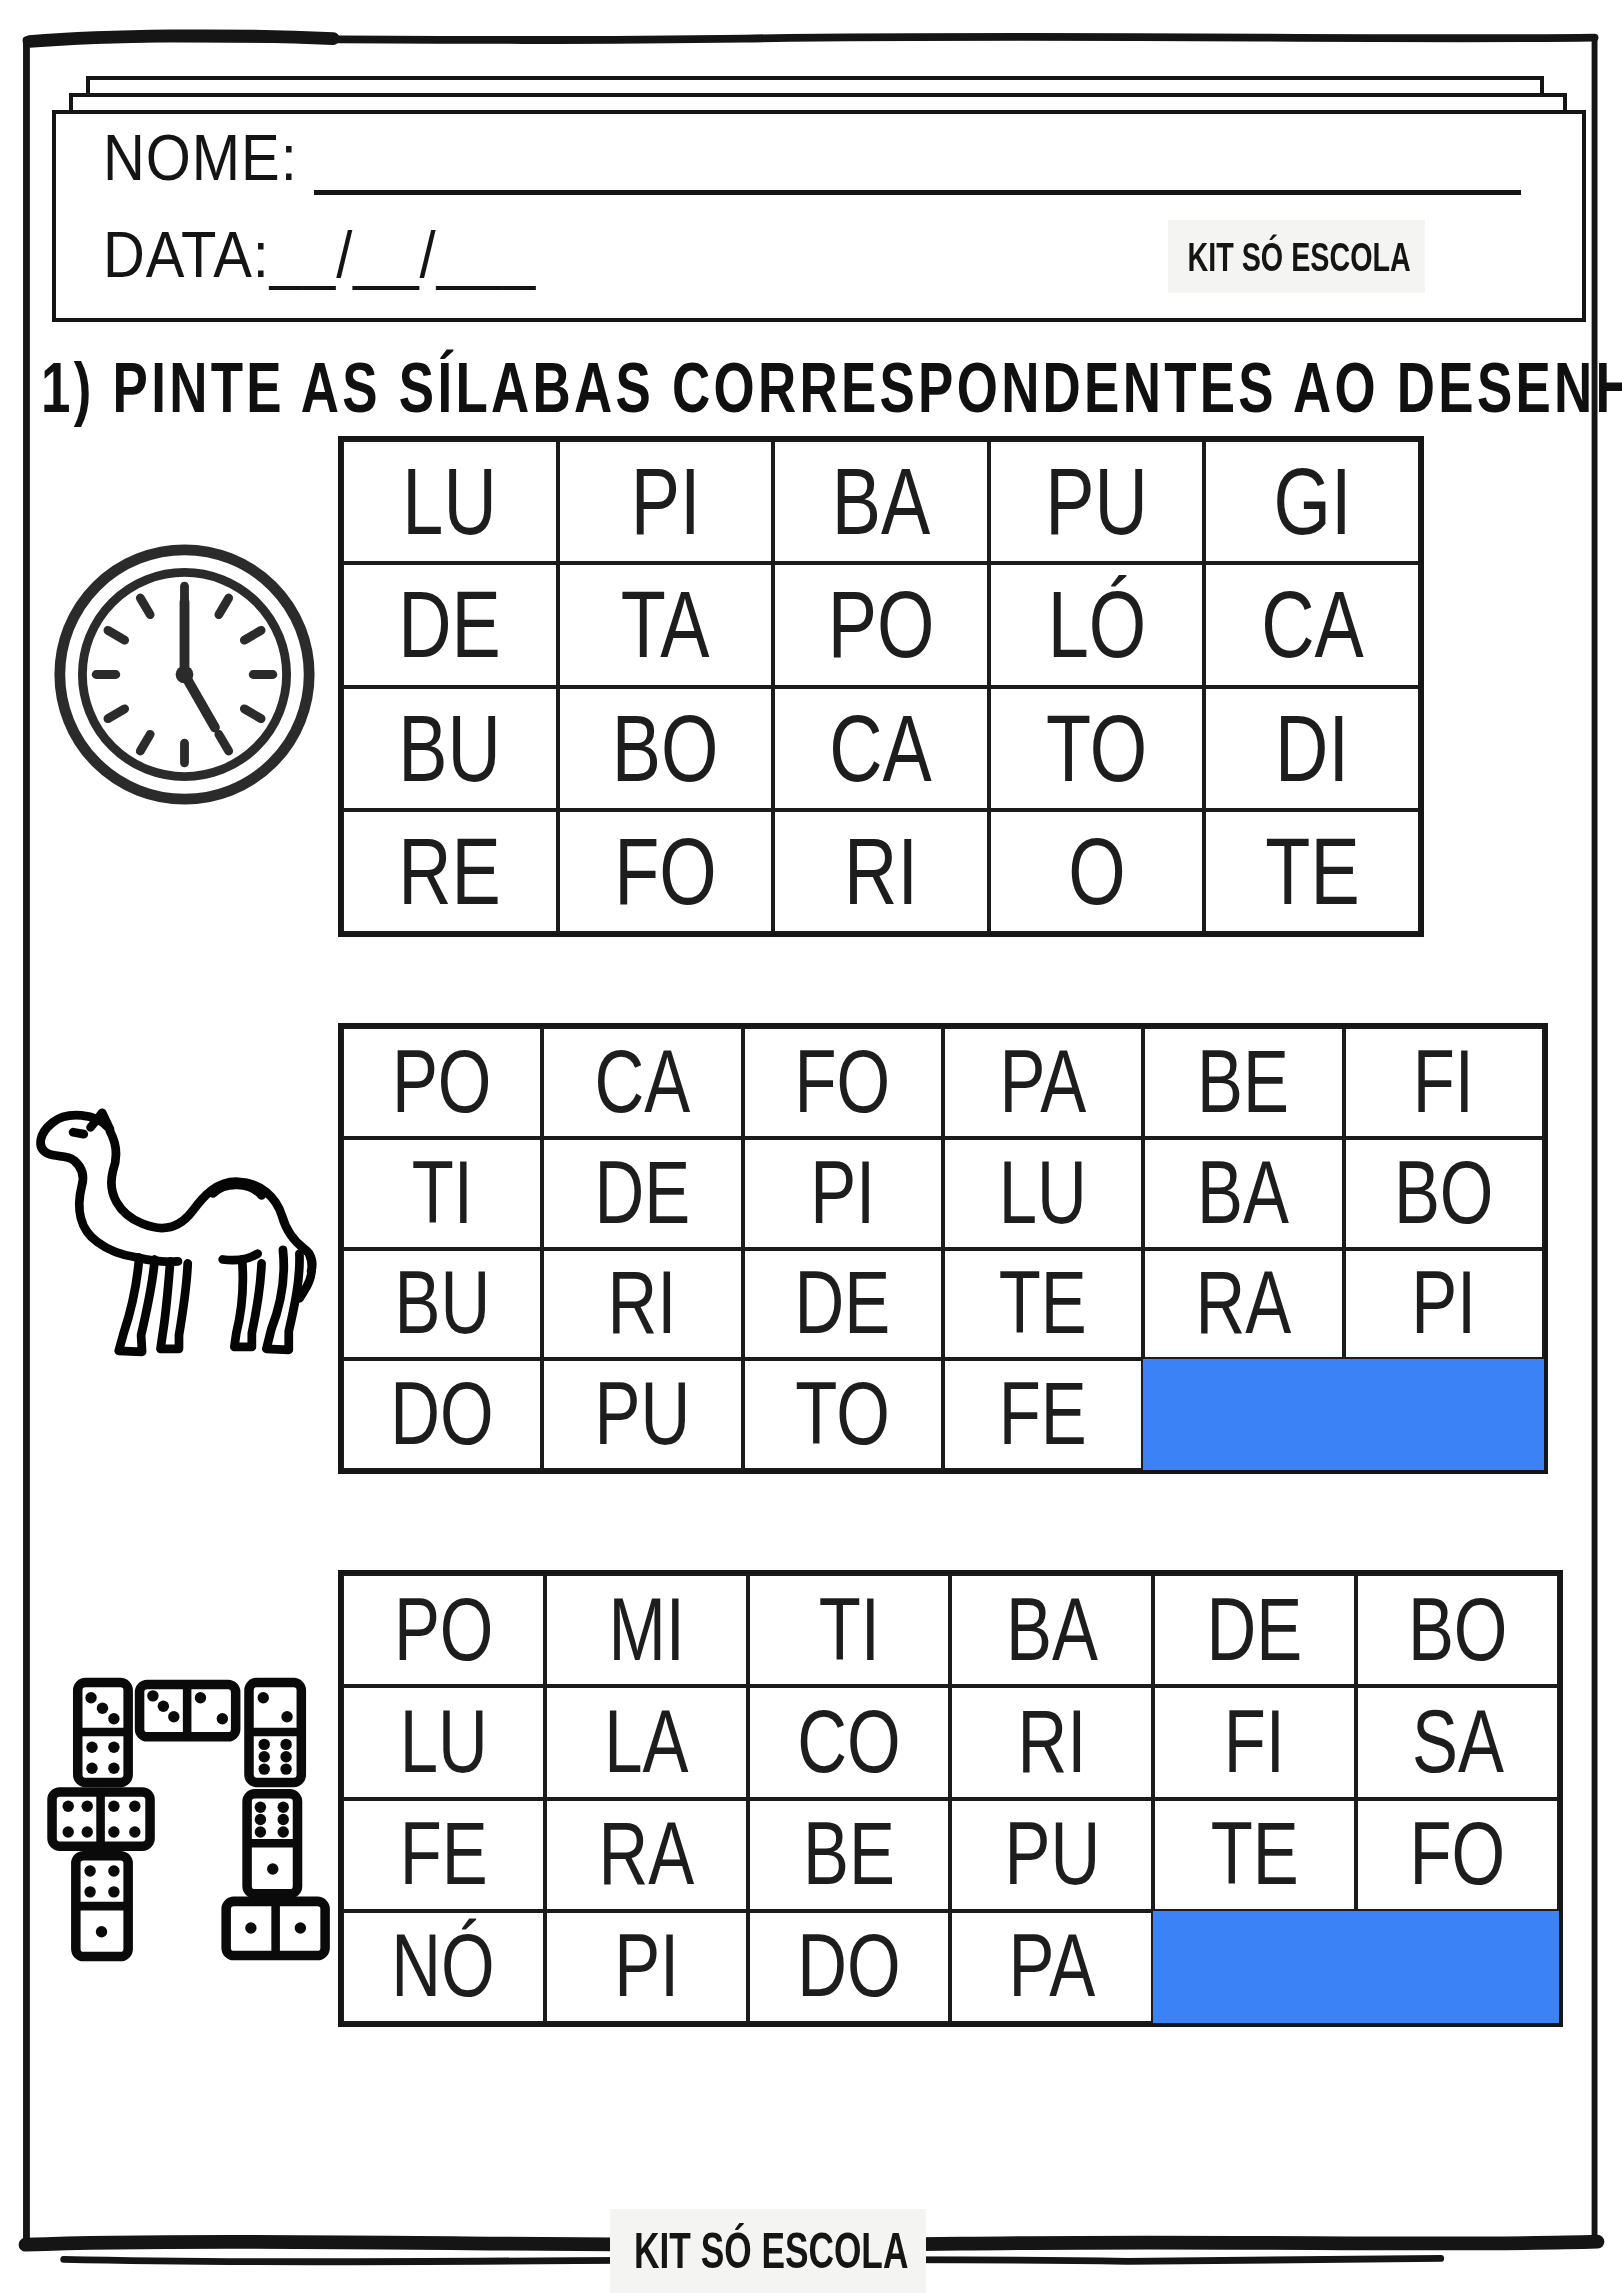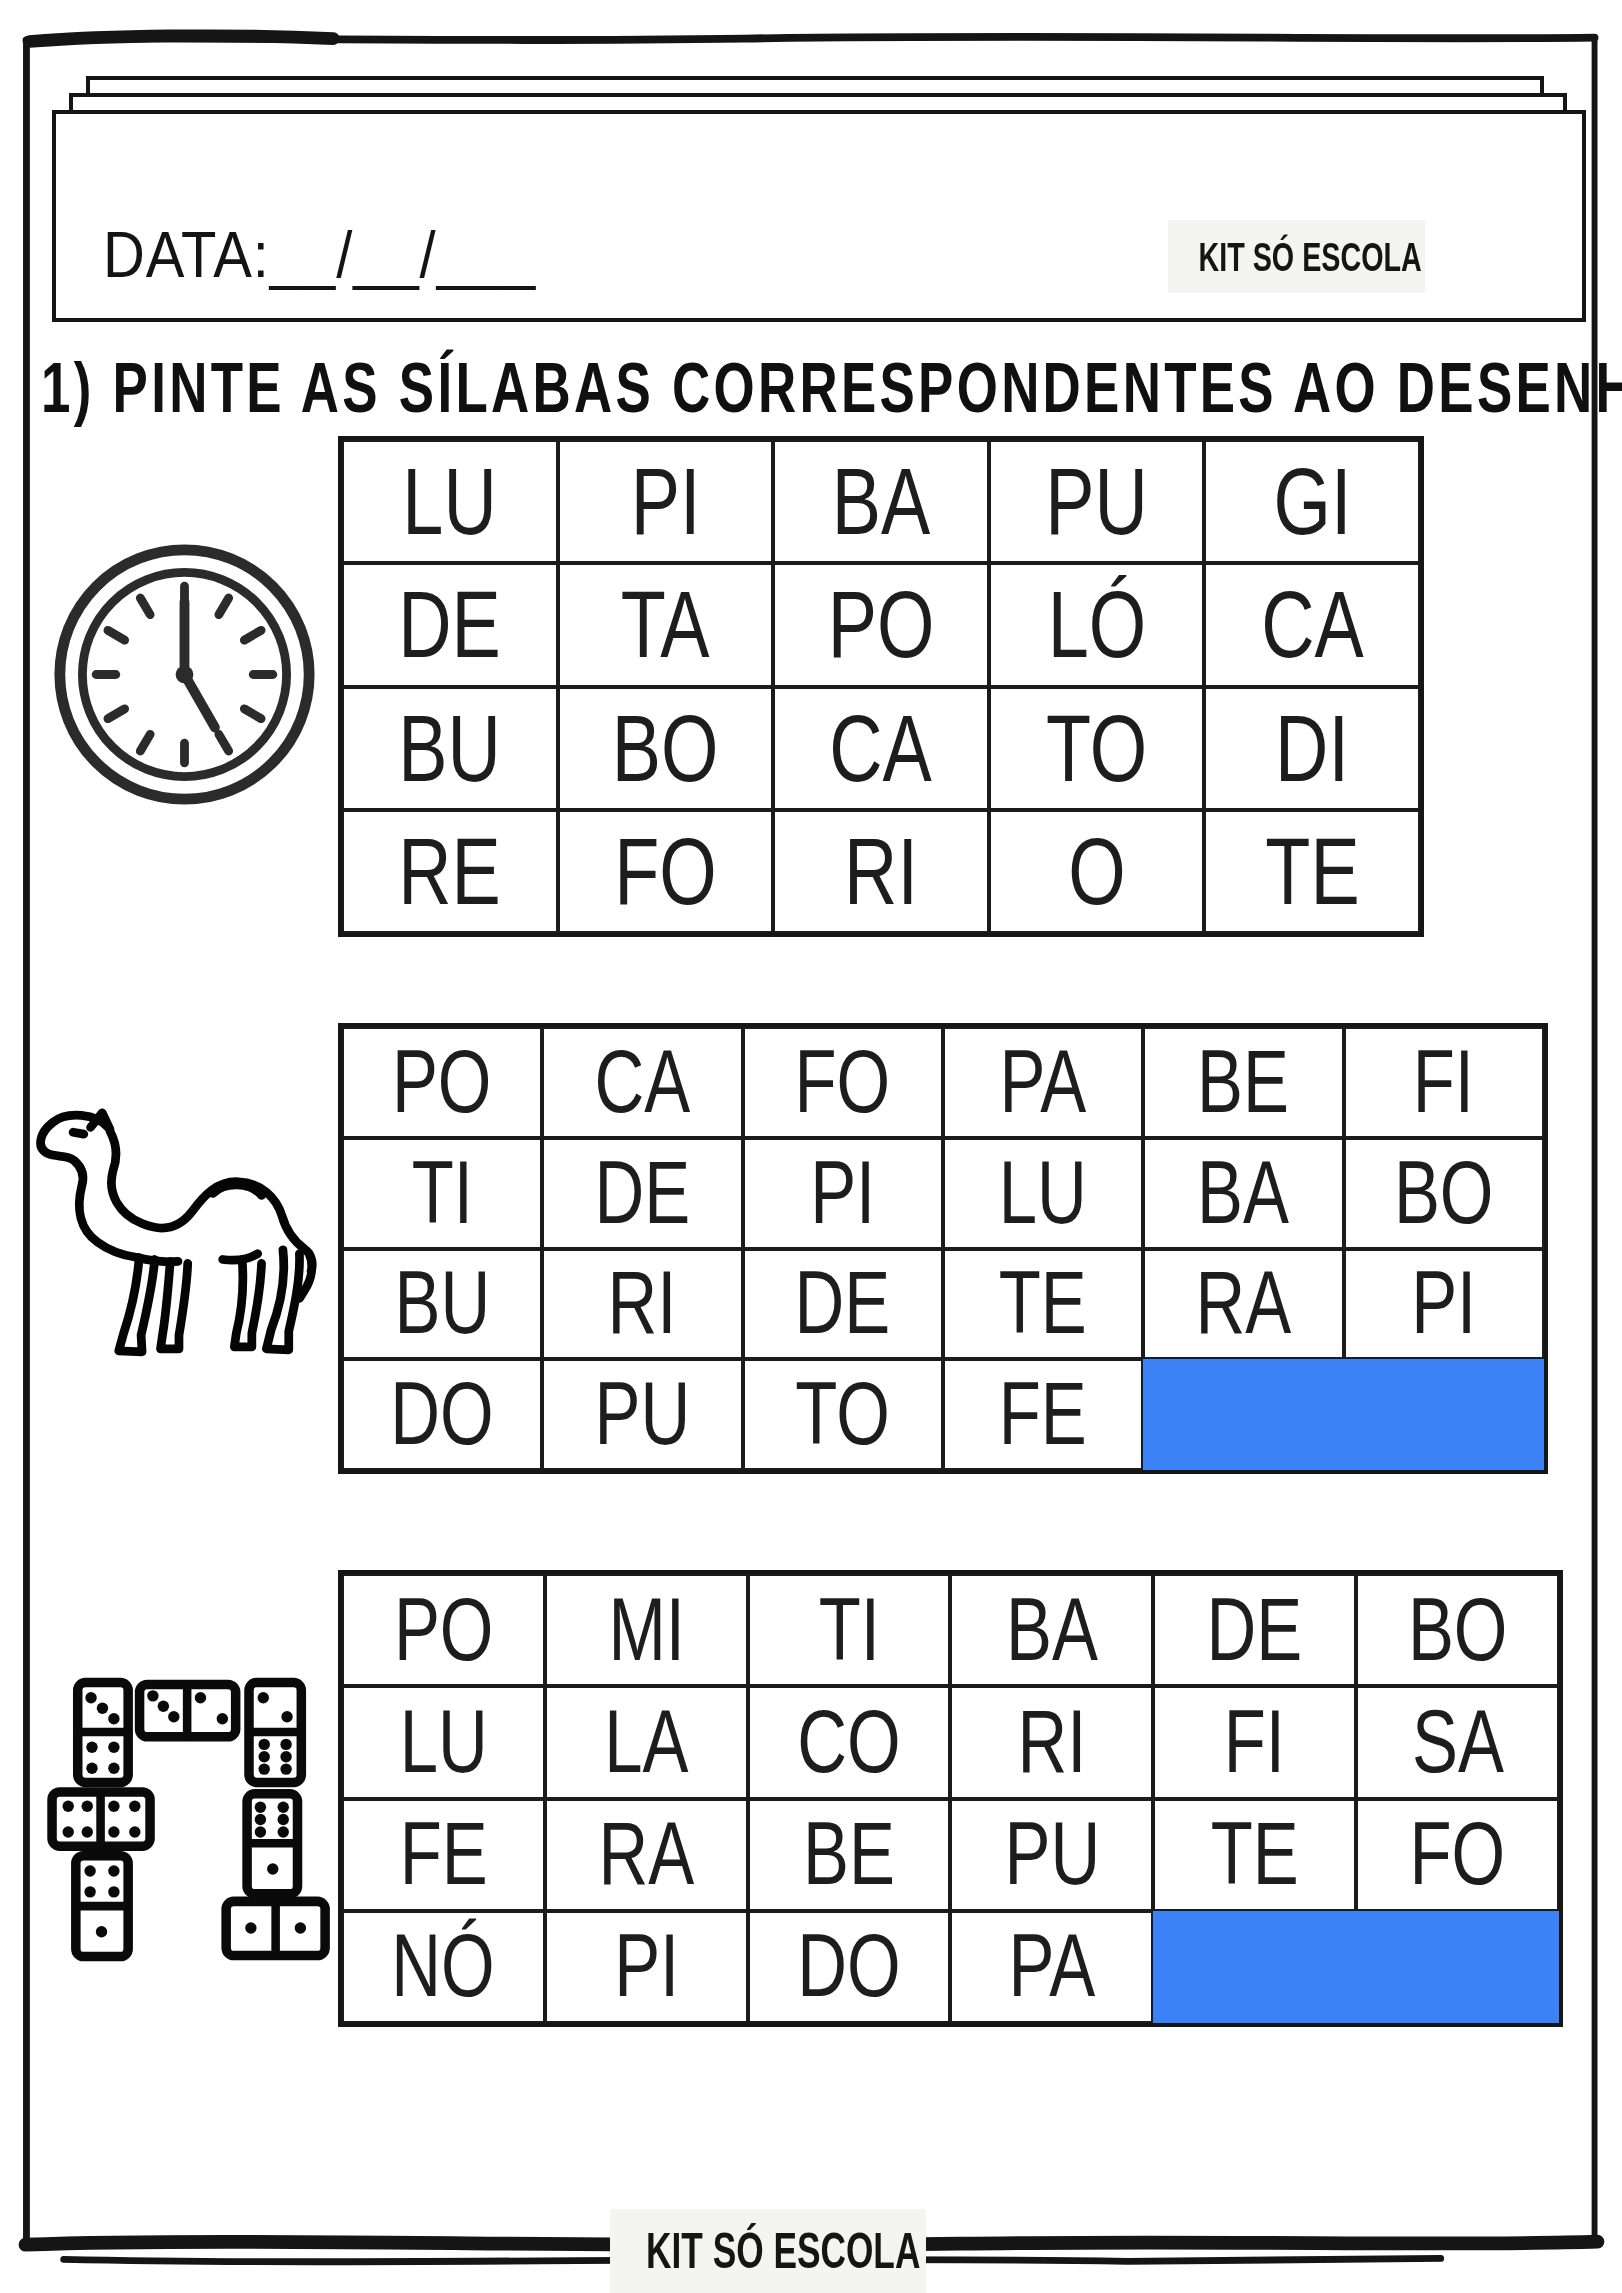--- a/index.html
+++ b/index.html
@@ -15,21 +15,21 @@
   .hdr-back{left:86px;top:76px;width:1450px;height:199px;z-index:2;}
   .hdr-mid{left:69px;top:93px;width:1490px;height:202px;z-index:3;}
   .hdr-front{left:52px;top:110px;width:1526px;height:204px;z-index:4;}
 
   .name-row{position:absolute;left:103px;top:125px;width:1418px;display:flex;align-items:flex-end;z-index:5;}
   .name-label{font-size:61px;letter-spacing:1px;transform:scale(0.95,1.05);transform-origin:left bottom;white-space:nowrap;}
   .name-line{flex:1;border-bottom:5.9px solid #141414;height:57px;margin-left:5.9px;}
   .date-row{position:absolute;left:103px;top:218px;z-index:5;font-size:61px;letter-spacing:1px;white-space:nowrap;transform:scale(0.95,1.05);transform-origin:left top;}
 
   
-  .brand-badge{position:absolute;display:flex;align-items:center;justify-content:flex-start;gap:5.9px;background:#f4f4f2;z-index:6;}
+  .brand-badge{position:absolute;display:flex;align-items:center;justify-content:center;gap:5.9px;background:#f4f4f2;z-index:6;}
   .brand-hdr{left:1168px;top:220px;width:257px;height:73px;}
   .brand-ftr{left:610px;top:2209px;width:316px;height:84px;}
   .brand-text{font-weight:700;color:#151515;white-space:nowrap;letter-spacing:0px;transform:scale(0.82,1.15);transform-origin:center;}
   .brand-hdr .brand-text{font-size:35px;}
   .brand-ftr .brand-text{font-size:43px;}
 
   
   .title{
     position:absolute;left:41px;top:347px;width:1558px;z-index:5;
     font-size:63px;font-weight:700;letter-spacing:3.9px;white-space:nowrap;
@@ -65,20 +65,24 @@
       <path d="M1627,38 L1627,2290" stroke-width="6"></path>
       <path d="M26,2290 C250,2282 620,2294 980,2289 C1240,2285 1480,2292 1630,2287" stroke-width="14"></path>
       <path d="M65,2305 C380,2312 760,2301 1150,2307 L1470,2304" stroke-width="7"></path>
     </g>
   </svg>
 
   <div class="hdr-rect hdr-back"></div>
   <div class="hdr-rect hdr-mid"></div>
   <div class="hdr-rect hdr-front"></div>
 
+  <div class="name-row">
+    <span class="name-label">NOME:</span>
+    <span class="name-line"></span>
+  </div>
   <div class="date-row">
     <span>DATA:</span><span>__/__/___</span>
   </div>
 
   <div class="brand-badge brand-hdr" style="background: rgb(244, 244, 242);">
     <svg width="51" height="59" viewBox="0 0 60 70">
       <path d="M30,5 C15,5 9,18 11,33 C12,41 16,46 21,48 L39,48 C44,46 48,41 49,33 C51,18 45,5 30,5 Z" fill="#a8492c"></path>
       <circle cx="30" cy="27" r="11.5" fill="#f6c9a2"></circle>
       <path d="M18,25 C17,12 43,12 42,25 C35,17 25,17 18,25 Z" fill="#a8492c"></path>
       <circle cx="26" cy="28" r="1.4" fill="#333"></circle>

